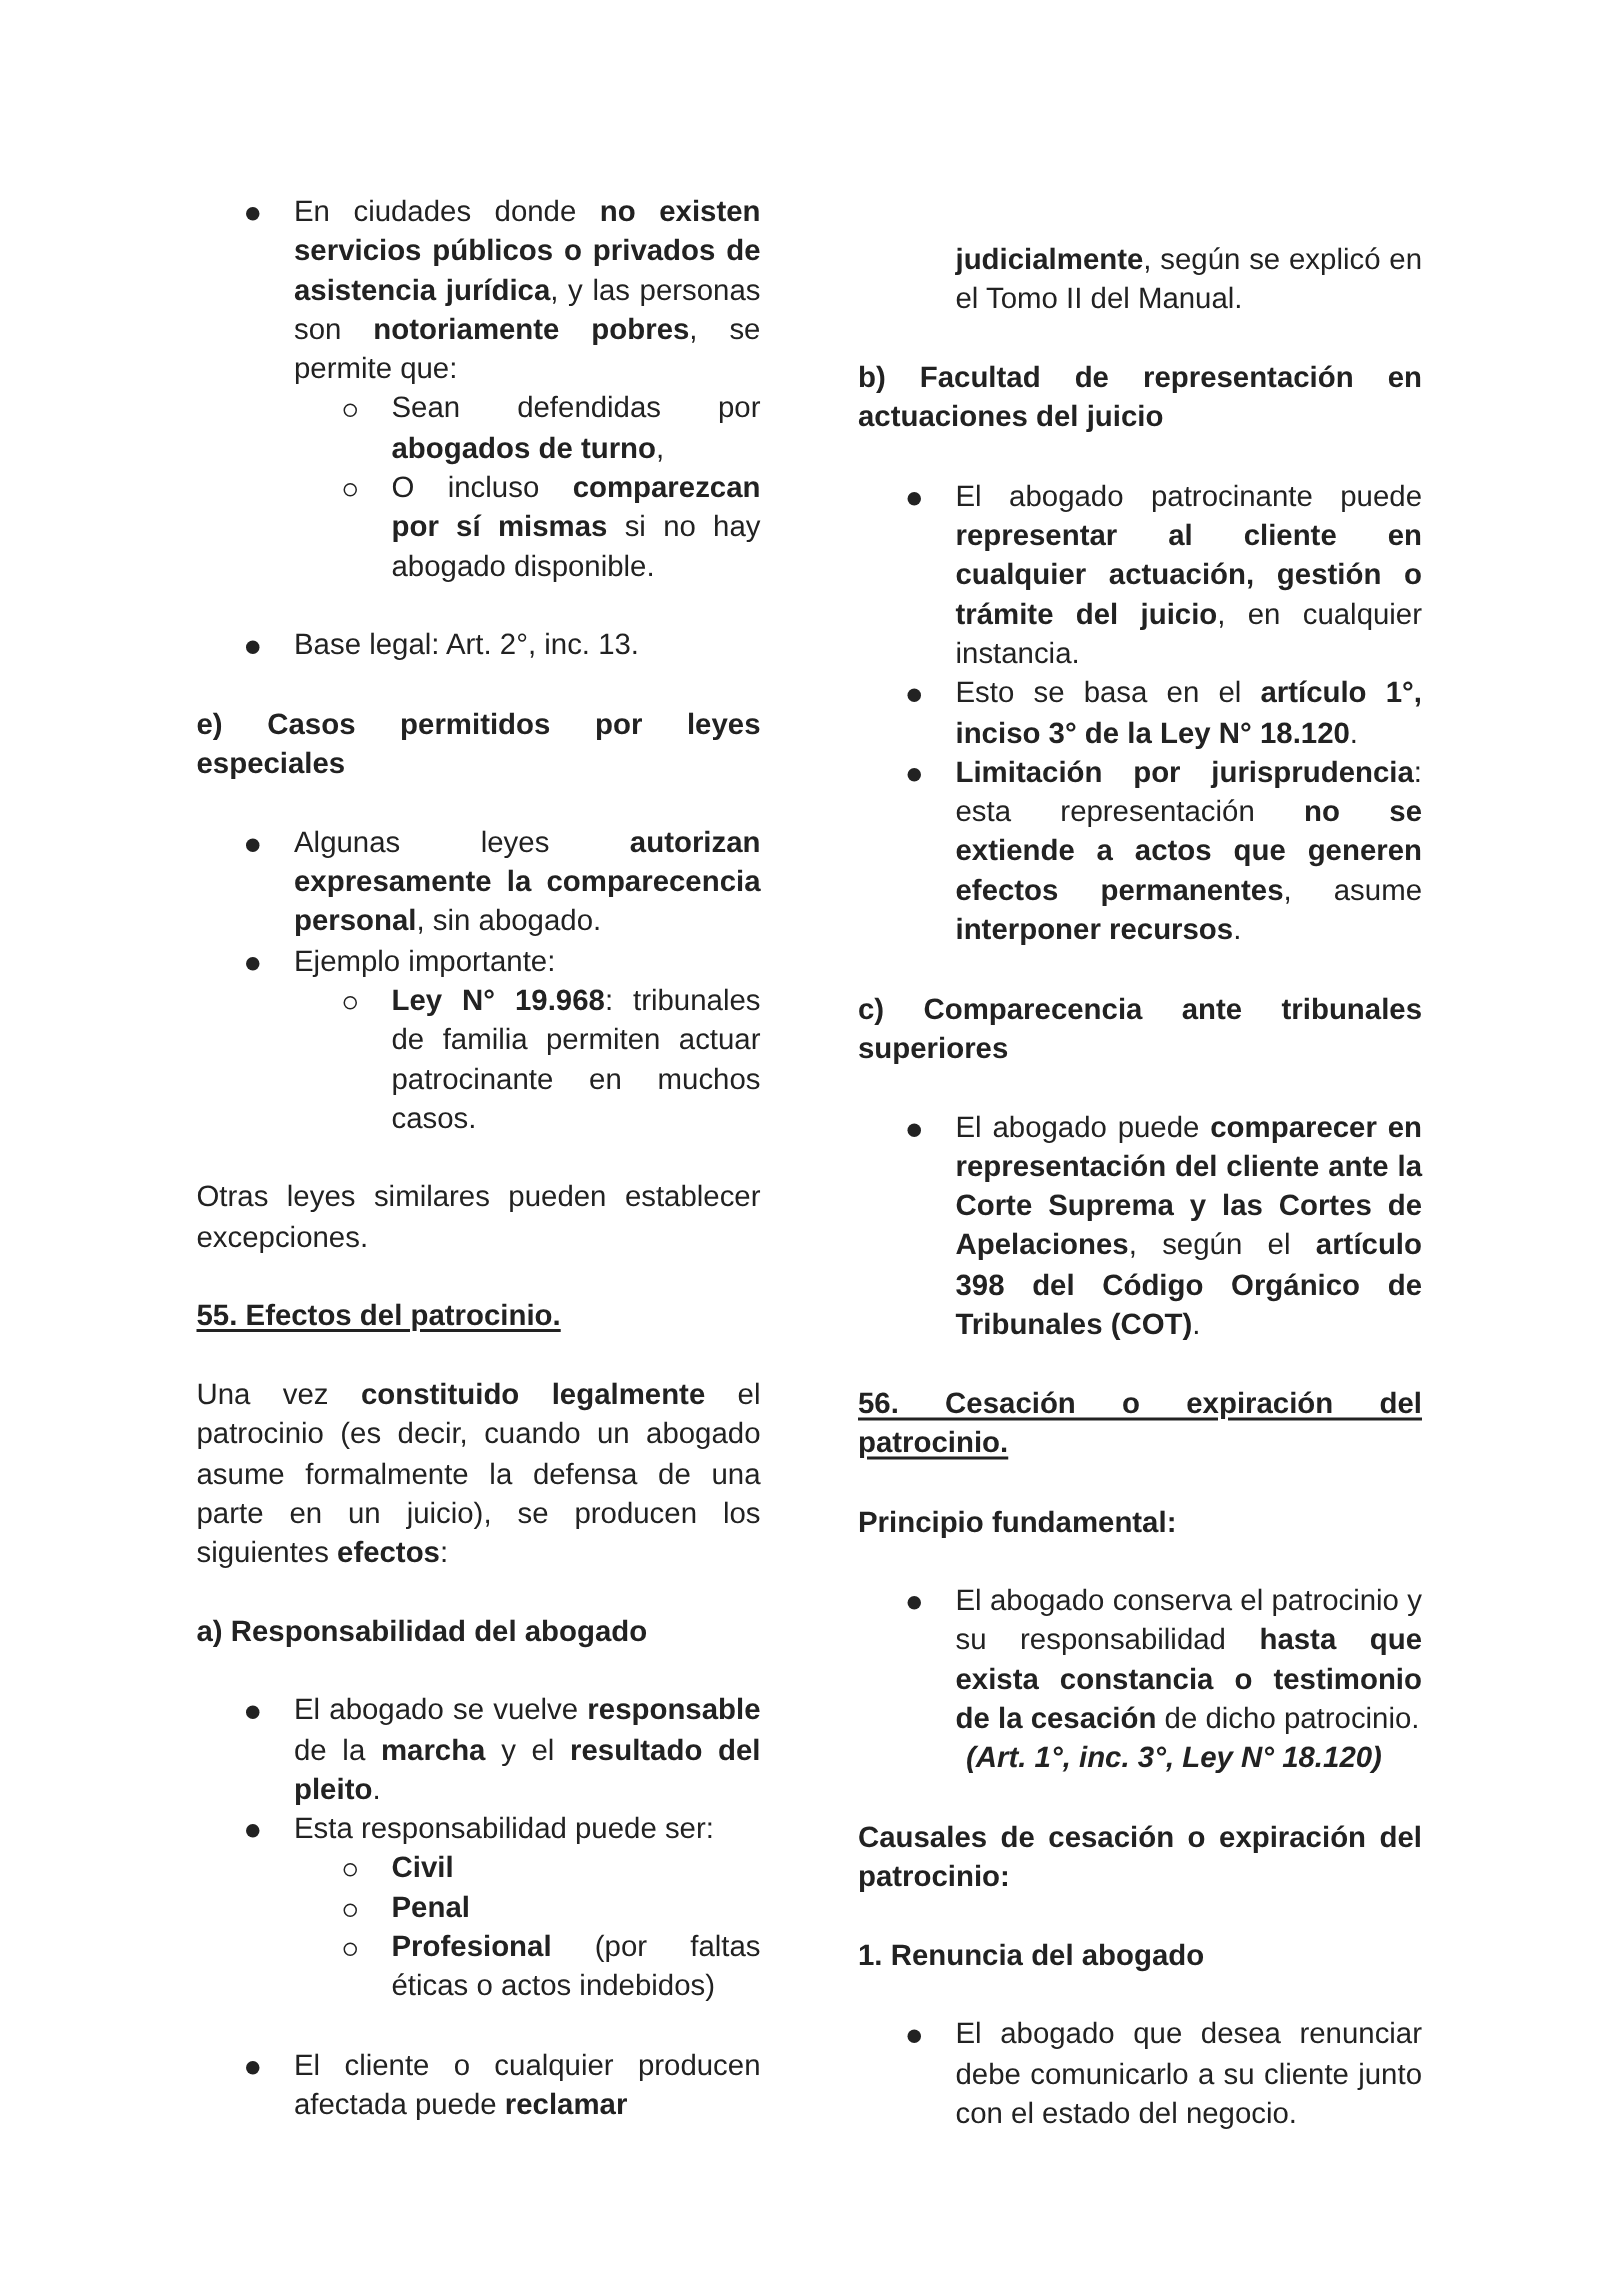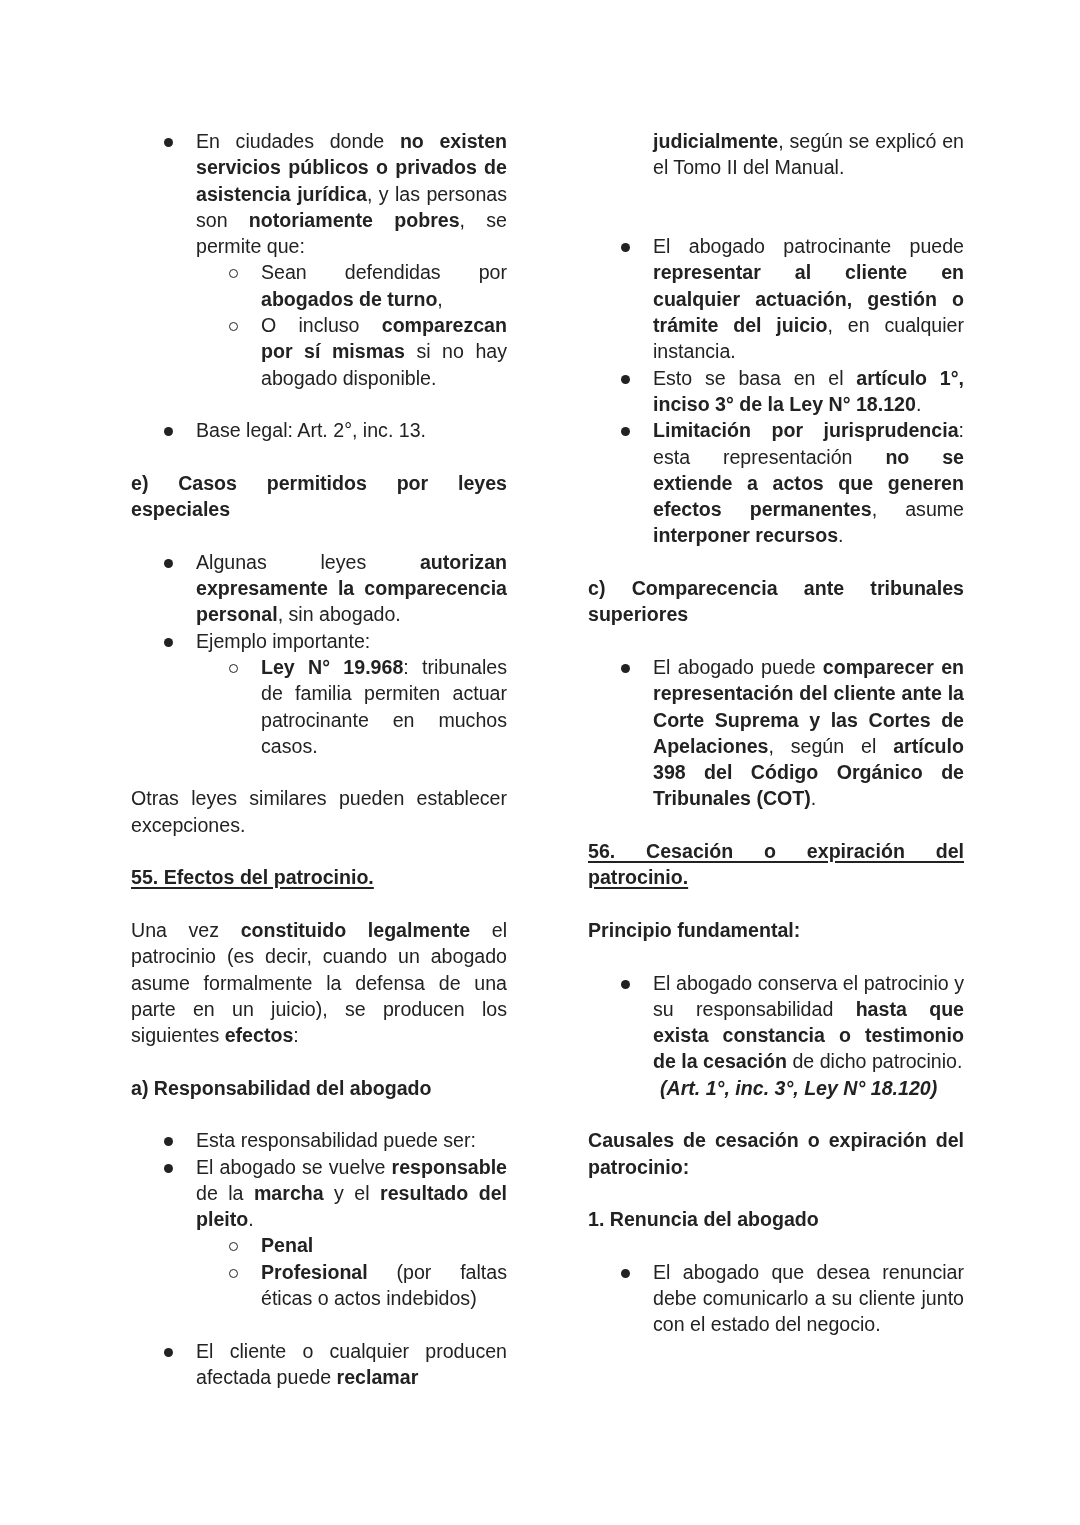--- a/index.html
+++ b/index.html
@@ -4,21 +4,21 @@
 <style>
   html, body { margin: 0; padding: 0; background: #ffffff; }
   body { width: 1080px; height: 1525px; position: relative; overflow: hidden; }
   .page { position: absolute; left: 0; top: 0; width: 1080px; height: 1525px; background: #ffffff; }
   .col {
     position: absolute; top: 128px; width: 376px;
     font-family: "Liberation Sans", sans-serif;
     font-size: 19.6px; line-height: 26.3px; color: #222222;
   }
   .col-left { left: 131px; }
-  .col-right { left: 588px; }
+  .col-right { left: 572px; margin-top: 32px; }
   .p { margin: 0; text-align: justify; text-align-last: left; }
   .gap { height: 26.3px; }
   .b { font-weight: bold; }
   .i { font-style: italic; }
   .u { text-decoration: underline; text-decoration-thickness: 1.5px; text-underline-offset: 3px; }
   .li { position: relative; padding-left: 65px; }
   .li2 { position: relative; padding-left: 130px; }
   .bullet { position: absolute; left: 33px; top: 0; width: 10px; height: 26.3px; }
   .bullet::before { content: ""; position: absolute; left: 0; top: 10px; width: 9px; height: 9px; border-radius: 50%; background: #222; }
   .circle { position: absolute; left: 98px; top: 0; width: 10px; height: 26.3px; }
@@ -43,30 +43,32 @@
       <p class="p li2"><span class="circle"></span><span class="b">Ley N° 19.968</span><span>: tribunales de familia permiten actuar patrocinante en muchos casos.</span></p>
       <div class="gap"></div>
       <p class="p"><span>Otras leyes similares pueden establecer excepciones.</span></p>
       <div class="gap"></div>
       <p class="p"><span class="b u">55. Efectos del patrocinio.</span></p>
       <div class="gap"></div>
       <p class="p"><span>Una vez </span><span class="b">constituido legalmente</span><span> el patrocinio (es decir, cuando un abogado asume formalmente la defensa de una parte en un juicio), se producen los siguientes </span><span class="b">efectos</span><span>:</span></p>
       <div class="gap"></div>
       <p class="p"><span class="b">a) Responsabilidad del abogado</span></p>
       <div class="gap"></div>
+      <p class="p li"><span class="bullet"></span><span>El abogado se vuelve </span><span class="b">responsable</span><span> de la </span><span class="b">marcha</span><span> y el </span><span class="b">resultado del pleito</span><span>.</span></p>
       <p class="p li"><span class="bullet"></span><span>Esta responsabilidad puede ser:</span></p>
-      <p class="p li"><span class="bullet"></span><span>El abogado se vuelve </span><span class="b">responsable</span><span> de la </span><span class="b">marcha</span><span> y el </span><span class="b">resultado del pleito</span><span>.</span></p>
+      <p class="p li2"><span class="circle"></span><span class="b">Civil</span></p>
       <p class="p li2"><span class="circle"></span><span class="b">Penal</span></p>
       <p class="p li2"><span class="circle"></span><span class="b">Profesional</span><span> (por faltas éticas o actos indebidos)</span></p>
       <div class="gap"></div>
       <p class="p li"><span class="bullet"></span><span>El cliente o cualquier producen afectada puede </span><span class="b">reclamar</span></p>
     </div>
   <div class="col col-right" id="col-right">
       <p class="p li"><span class="b">judicialmente</span><span>, según se explicó en el Tomo II del Manual.</span></p>
       <div class="gap"></div>
+      <p class="p"><span class="b">b) Facultad de representación en actuaciones del juicio</span></p>
       <div class="gap"></div>
       <p class="p li"><span class="bullet"></span><span>El abogado patrocinante puede </span><span class="b">representar al cliente en cualquier actuación, gestión o trámite del juicio</span><span>, en cualquier instancia.</span></p>
       <p class="p li"><span class="bullet"></span><span>Esto se basa en el </span><span class="b">artículo 1°, inciso 3° de la Ley N° 18.120</span><span>.</span></p>
       <p class="p li"><span class="bullet"></span><span class="b">Limitación por jurisprudencia</span><span>: esta representación </span><span class="b">no se extiende a actos que generen efectos permanentes</span><span>, asume </span><span class="b">interponer recursos</span><span>.</span></p>
       <div class="gap"></div>
       <p class="p"><span class="b">c) Comparecencia ante tribunales superiores</span></p>
       <div class="gap"></div>
       <p class="p li"><span class="bullet"></span><span>El abogado puede </span><span class="b">comparecer en representación del cliente ante la Corte Suprema y las Cortes de Apelaciones</span><span>, según el </span><span class="b">artículo 398 del Código Orgánico de Tribunales (COT)</span><span>.</span></p>
       <div class="gap"></div>
       <p class="p"><span class="b u">56. Cesación o expiración del patrocinio.</span></p>

